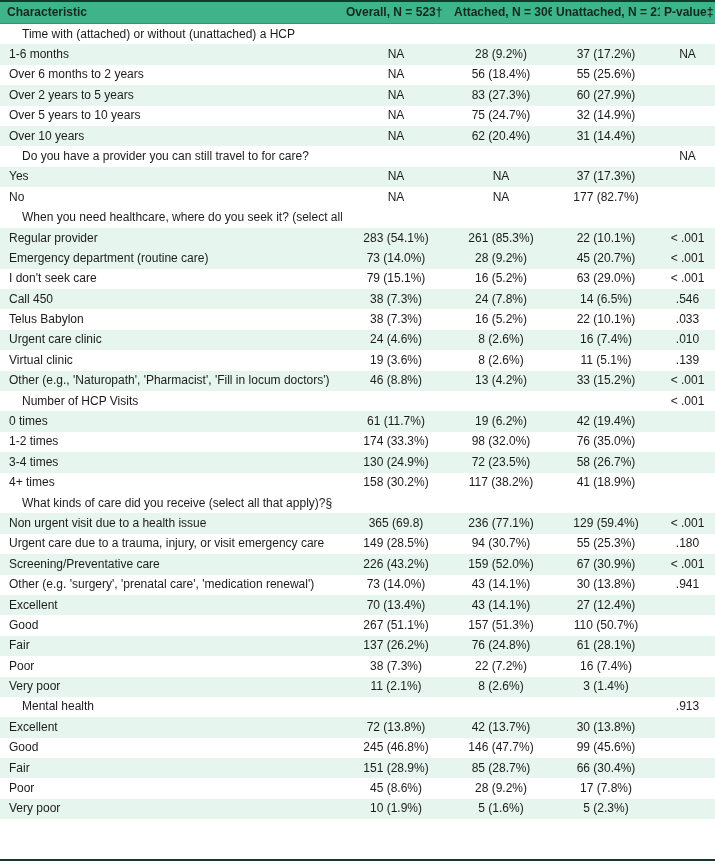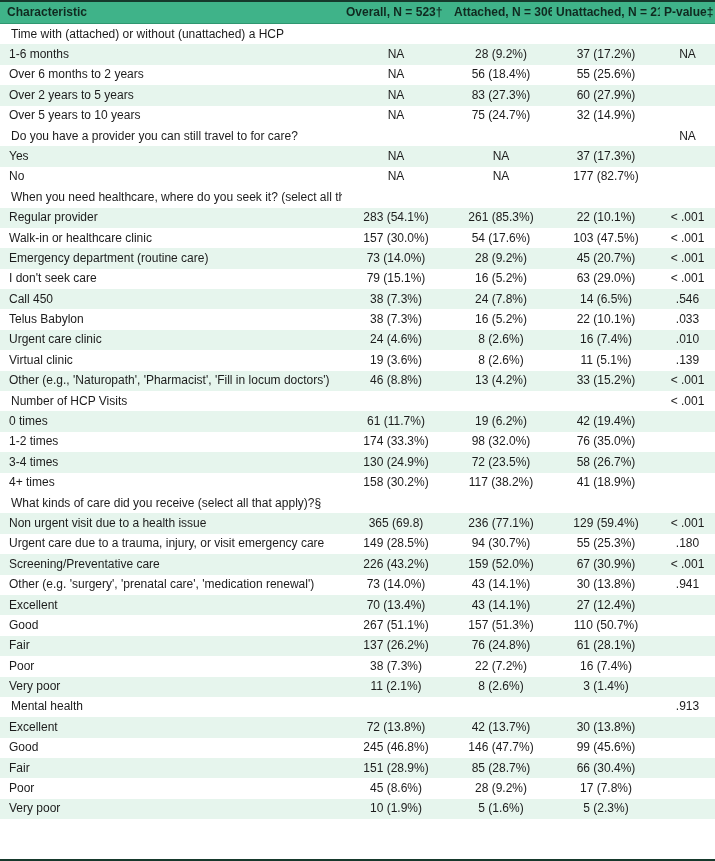--- a/index.html
+++ b/index.html
@@ -29,21 +29,21 @@
     border-bottom:1px solid var(--header-rule);
     font-weight:700;color:#102a20;
     height:21px;padding:0 4px;text-align:left;
     overflow:hidden;white-space:nowrap;
   }
   thead th.char{text-align:left;padding-left:7px;}
   tbody td{
     height:20.4px;padding:0 4px;text-align:center;
     overflow:hidden;white-space:nowrap;vertical-align:middle;
   }
-  tbody td.char{text-align:left;padding-left:11px;}
+  tbody td.char{text-align:left;padding-left:22px;}
   tr.level td.char{padding-left:9px;}
   tr.stripe td{background:var(--stripe-bg);}
   tr.plain td{background:#ffffff;}
 </style>
 </head>
 <body>
 
 <div class="table-wrap">
   <table>
     <colgroup>
@@ -91,20 +91,27 @@
           <td>60 (27.9%)</td>
           <td></td>
         </tr>
         <tr class="level plain">
           <td class="char">Over 5 years to 10 years</td>
           <td>NA</td>
           <td>75 (24.7%)</td>
           <td>32 (14.9%)</td>
           <td></td>
         </tr>
+        <tr class="level stripe">
+          <td class="char">Over 10 years</td>
+          <td>NA</td>
+          <td>62 (20.4%)</td>
+          <td>31 (14.4%)</td>
+          <td></td>
+        </tr>
         <tr class="section plain">
           <td class="char">Do you have a provider you can still travel to for care?</td>
           <td></td>
           <td></td>
           <td></td>
           <td>NA</td>
         </tr>
         <tr class="level stripe">
           <td class="char">Yes</td>
           <td>NA</td>
@@ -124,27 +131,20 @@
           <td></td>
           <td></td>
           <td></td>
           <td></td>
         </tr>
         <tr class="level stripe">
           <td class="char">Regular provider</td>
           <td>283 (54.1%)</td>
           <td>261 (85.3%)</td>
           <td>22 (10.1%)</td>
-          <td>&lt; .001</td>
-        </tr>
-        <tr class="level plain">
-          <td class="char">Walk-in or healthcare clinic</td>
-          <td>157 (30.0%)</td>
-          <td>54 (17.6%)</td>
-          <td>103 (47.5%)</td>
           <td>&lt; .001</td>
         </tr>
         <tr class="level stripe">
           <td class="char">Emergency department (routine care)</td>
           <td>73 (14.0%)</td>
           <td>28 (9.2%)</td>
           <td>45 (20.7%)</td>
           <td>&lt; .001</td>
         </tr>
         <tr class="level plain">

